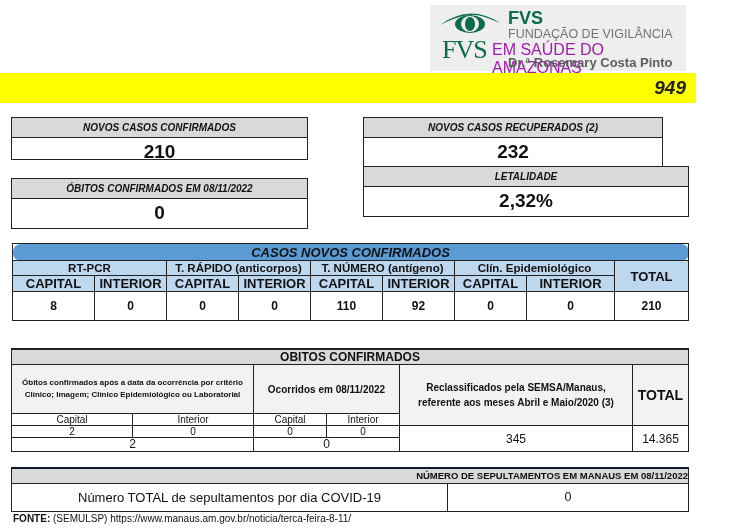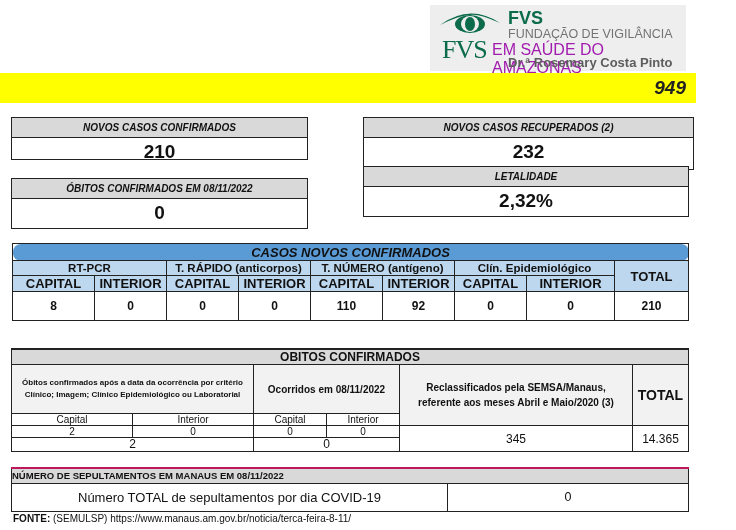--- a/index.html
+++ b/index.html
@@ -67,21 +67,21 @@
   .obitos .hd { background: #f2f2f2; font-weight: bold; }
   .obitos .hd.small { font-size: 8px; line-height: 12px; height: 49px; }
   .obitos .hd.med { font-size: 10px; }
   .obitos .hd.big { font-size: 14px; }
   .obitos .cell { height: 12px; font-size: 10px; line-height: 11px; }
   
   .sep { left: 11px; top: 467px; width: 678px; }
   .sep td { border: 1.5px solid #222; padding: 0; }
   .sep .title {
     background: #d9d9d9; font-weight: bold; font-size: 9.5px; height: 15px;
-    text-align: left; border-top: 2px solid #be185d;
+    text-align: right; border-top: 2px solid #0f172a;
   }
   .sep .lbl { font-size: 13px; text-align: center; height: 28px; }
   .sep .val { font-size: 12.5px; text-align: center; }
   .fonte { left: 13px; top: 513px; font-size: 10px; color: #111; }
   .fonte b { font-weight: bold; }
 </style>
 </head>
 <body>
 
 <div class="abs logo">
@@ -99,21 +99,21 @@
 </div>
 
 <div class="abs ybar">
   <span class="ybar-num">949</span>
 </div>
 
 <div class="abs sbox" style="left:11px;top:117px;width:297px;height:43px;">
   <div class="sbox-head">NOVOS CASOS CONFIRMADOS</div>
   <div class="sbox-val">210</div>
 </div>
-<div class="abs sbox" style="left:363px;top:117px;width:331px;height:53px;">
+<div class="abs sbox" style="left:363px;top:117px;width:300px;height:53px;">
   <div class="sbox-head">NOVOS CASOS RECUPERADOS (2)</div>
   <div class="sbox-val">232</div>
 </div>
 <div class="abs sbox" style="left:11px;top:178px;width:297px;height:51px;">
   <div class="sbox-head">ÓBITOS CONFIRMADOS EM   08/11/2022</div>
   <div class="sbox-val">0</div>
 </div>
 <div class="abs sbox" style="left:363px;top:166px;width:326px;height:51px;">
   <div class="sbox-head">LETALIDADE</div>
   <div class="sbox-val">2,32%</div>

